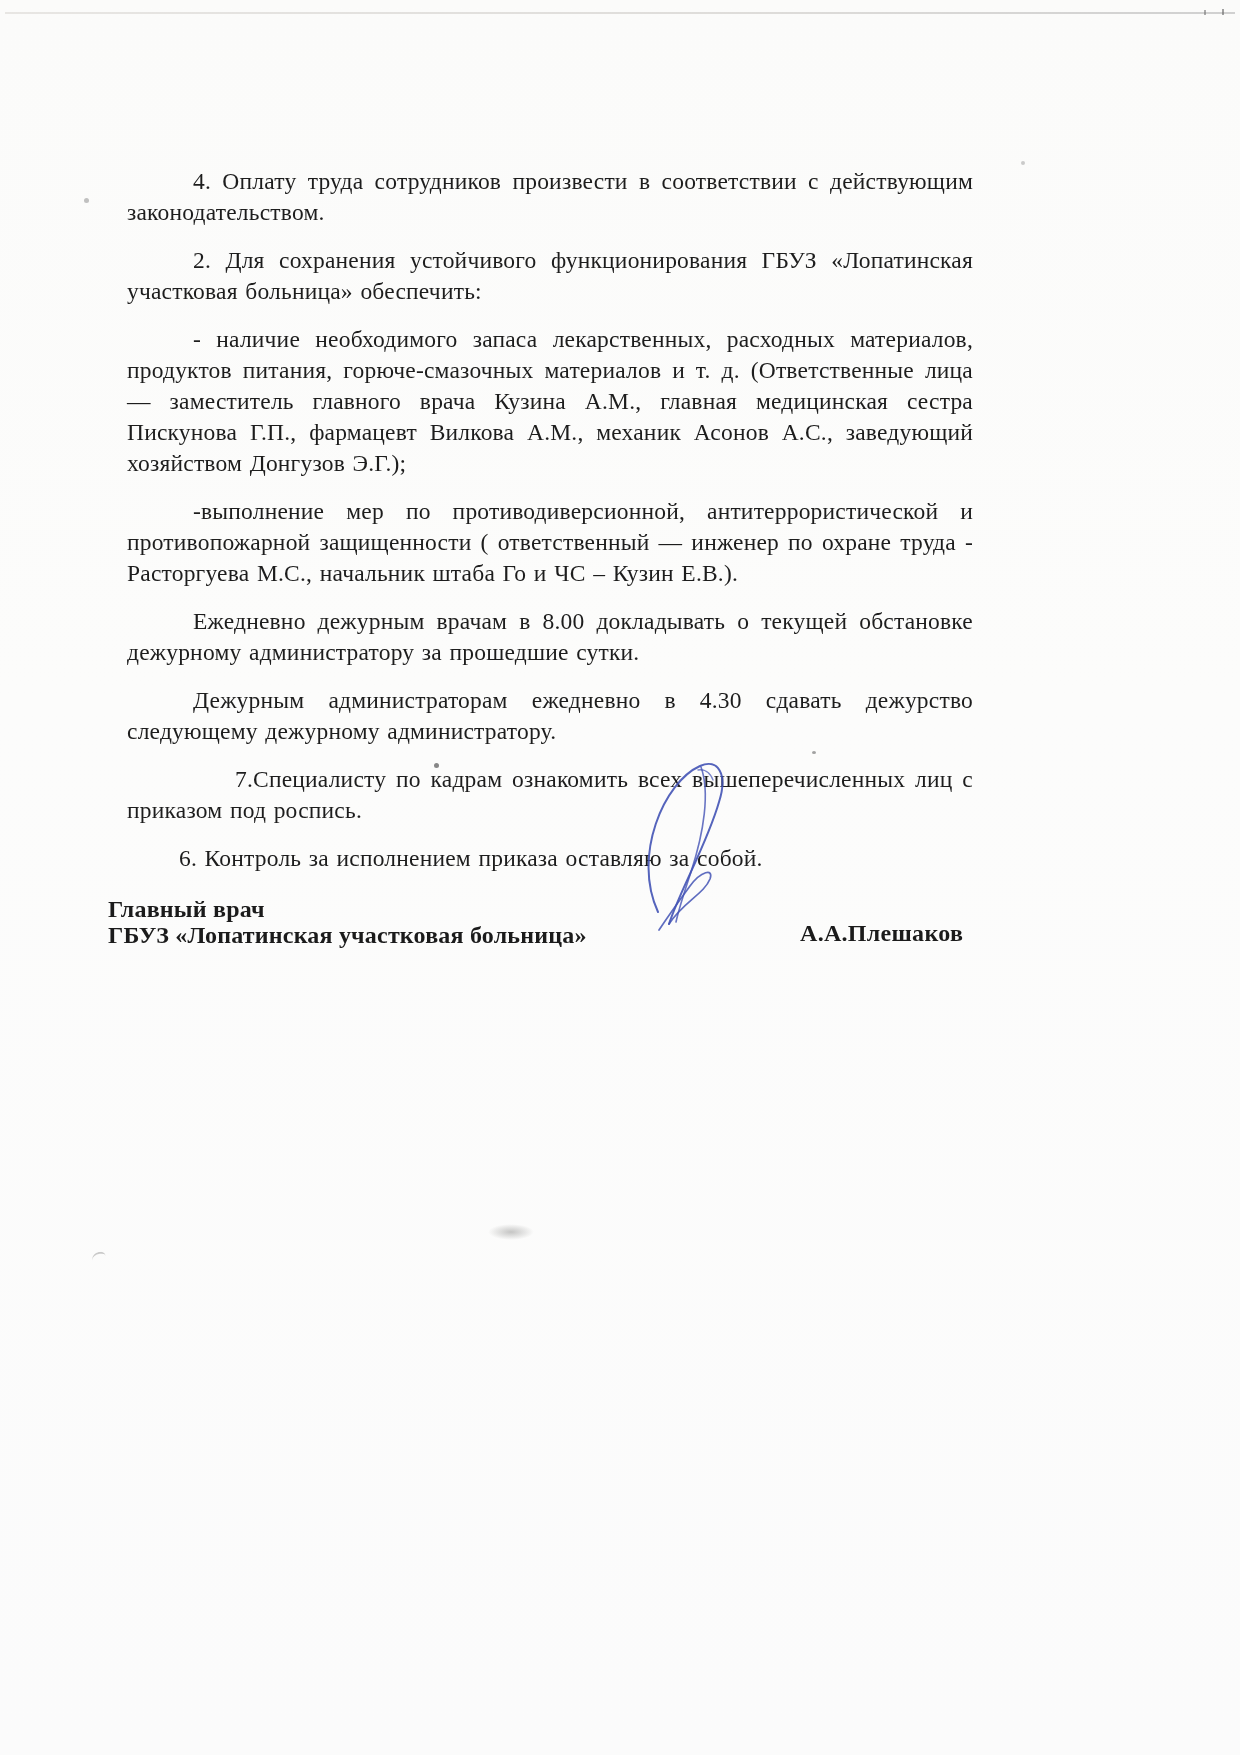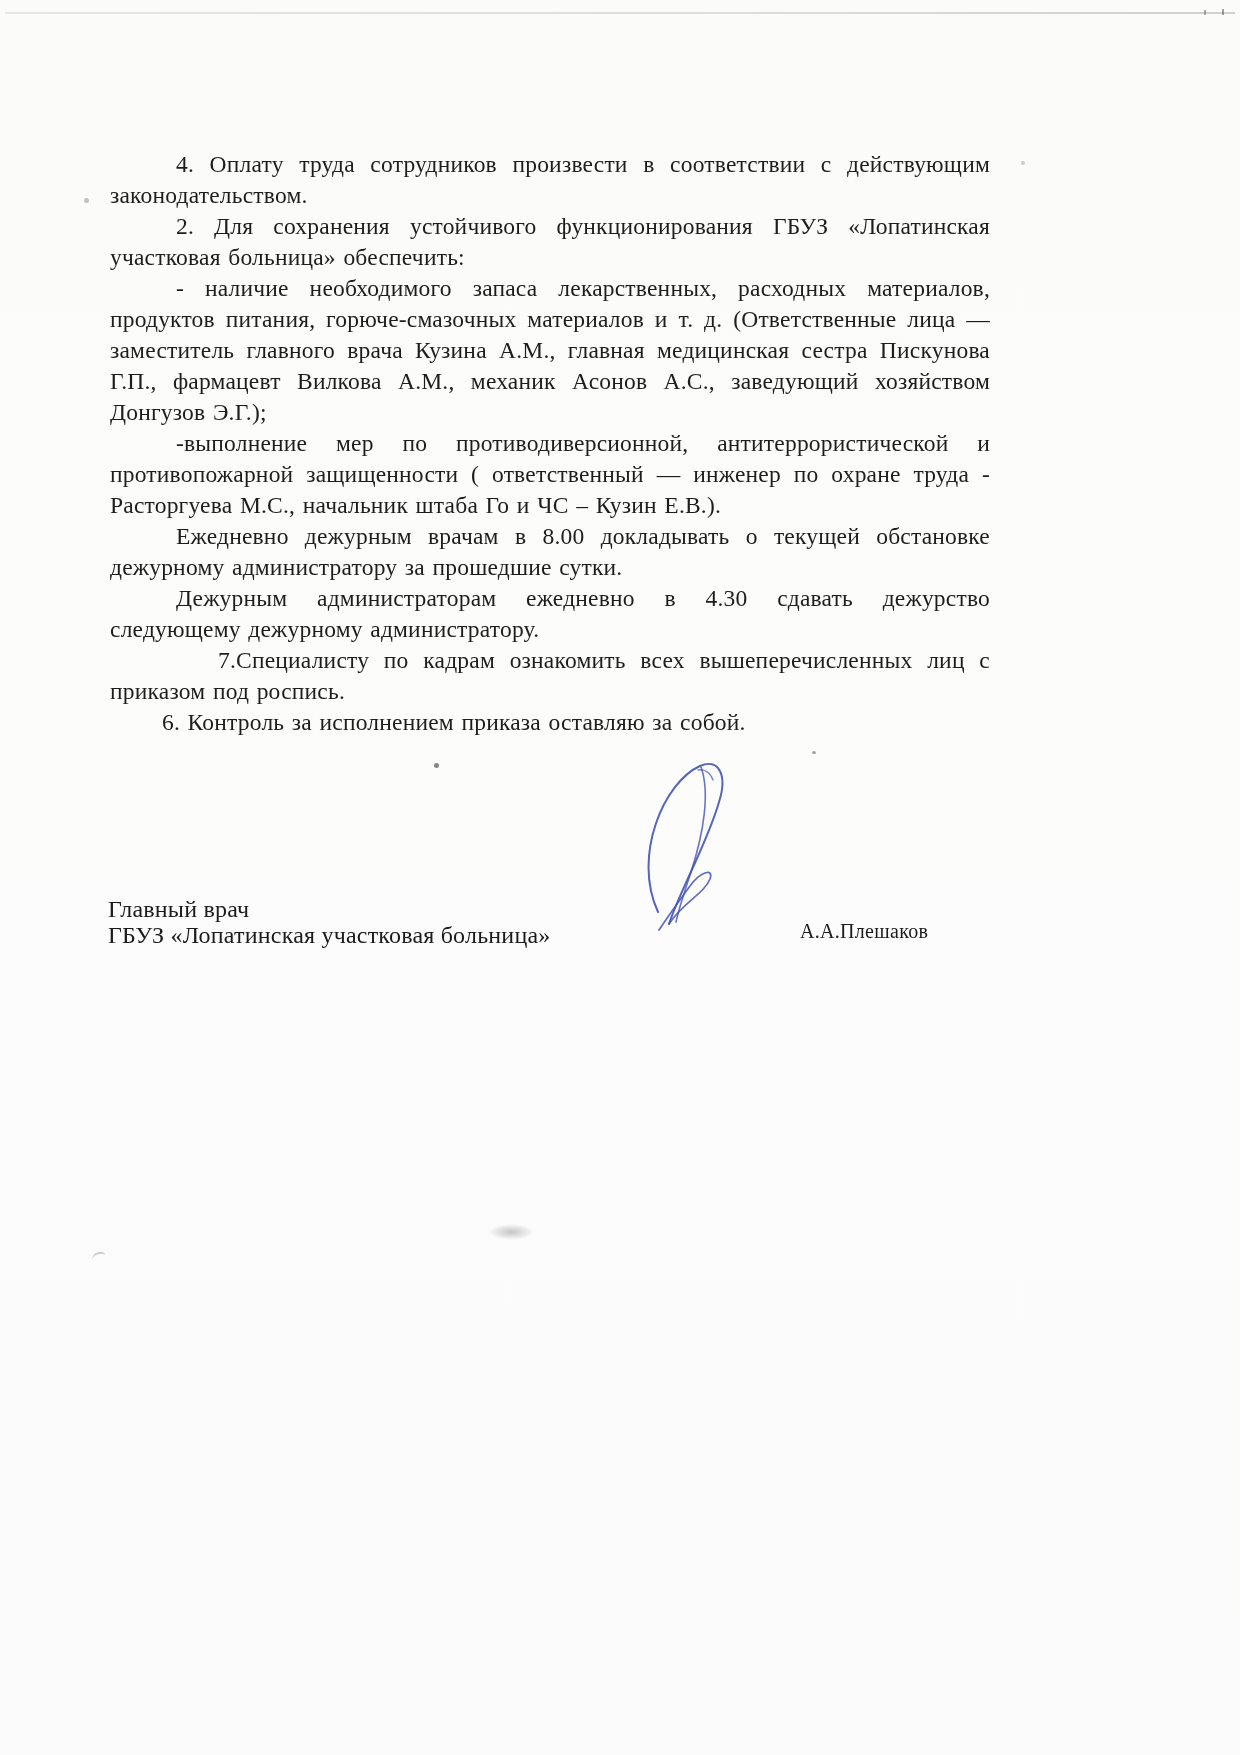--- a/index.html
+++ b/index.html
@@ -21,32 +21,32 @@
   }
   .content {
     position: absolute;
     left: 110px; top: 149px; width: 880px;
     font-size: 23.5px; line-height: 31px;
     color: #1d1d1d;
     text-align: justify;
     letter-spacing: 0.2px;
     word-spacing: 1.5px;
   }
-  .content p { margin: 0; text-indent: 66px; }
+  .content p { margin: 17px; text-indent: 66px; }
   .content p.indent-p7 { text-indent: 108px; }
   .content p.indent-p8 { text-indent: 52px; }
   .sig-block {
     position: absolute; left: 108px; top: 896px;
     font-size: 24px; line-height: 26px;
-    font-weight: normal; color: #1b1b1b;
+    font-weight: bold; color: #1b1b1b;
     letter-spacing: 0.2px;
   }
   .sig-name {
     position: absolute; left: 800px; top: 920px;
-    font-size: 20px; font-weight: normal; color: #1b1b1b;
+    font-size: 24px; font-weight: bold; color: #1b1b1b;
     letter-spacing: 0.3px;
   }
   .signature-svg {
     position: absolute; left: 638px; top: 760px;
     width: 112px; height: 172px;
   }
   .speck { position: absolute; border-radius: 50%; }
   .speck-a { left: 84px; top: 198px; width: 5px; height: 5px; background: #8f8f8f; opacity: .55; }
   .speck-b { left: 434px; top: 763px; width: 5px; height: 5px; background: #555; opacity: .7; }
   .speck-c { left: 812px; top: 751px; width: 4px; height: 3px; background: #666; opacity: .6; }

